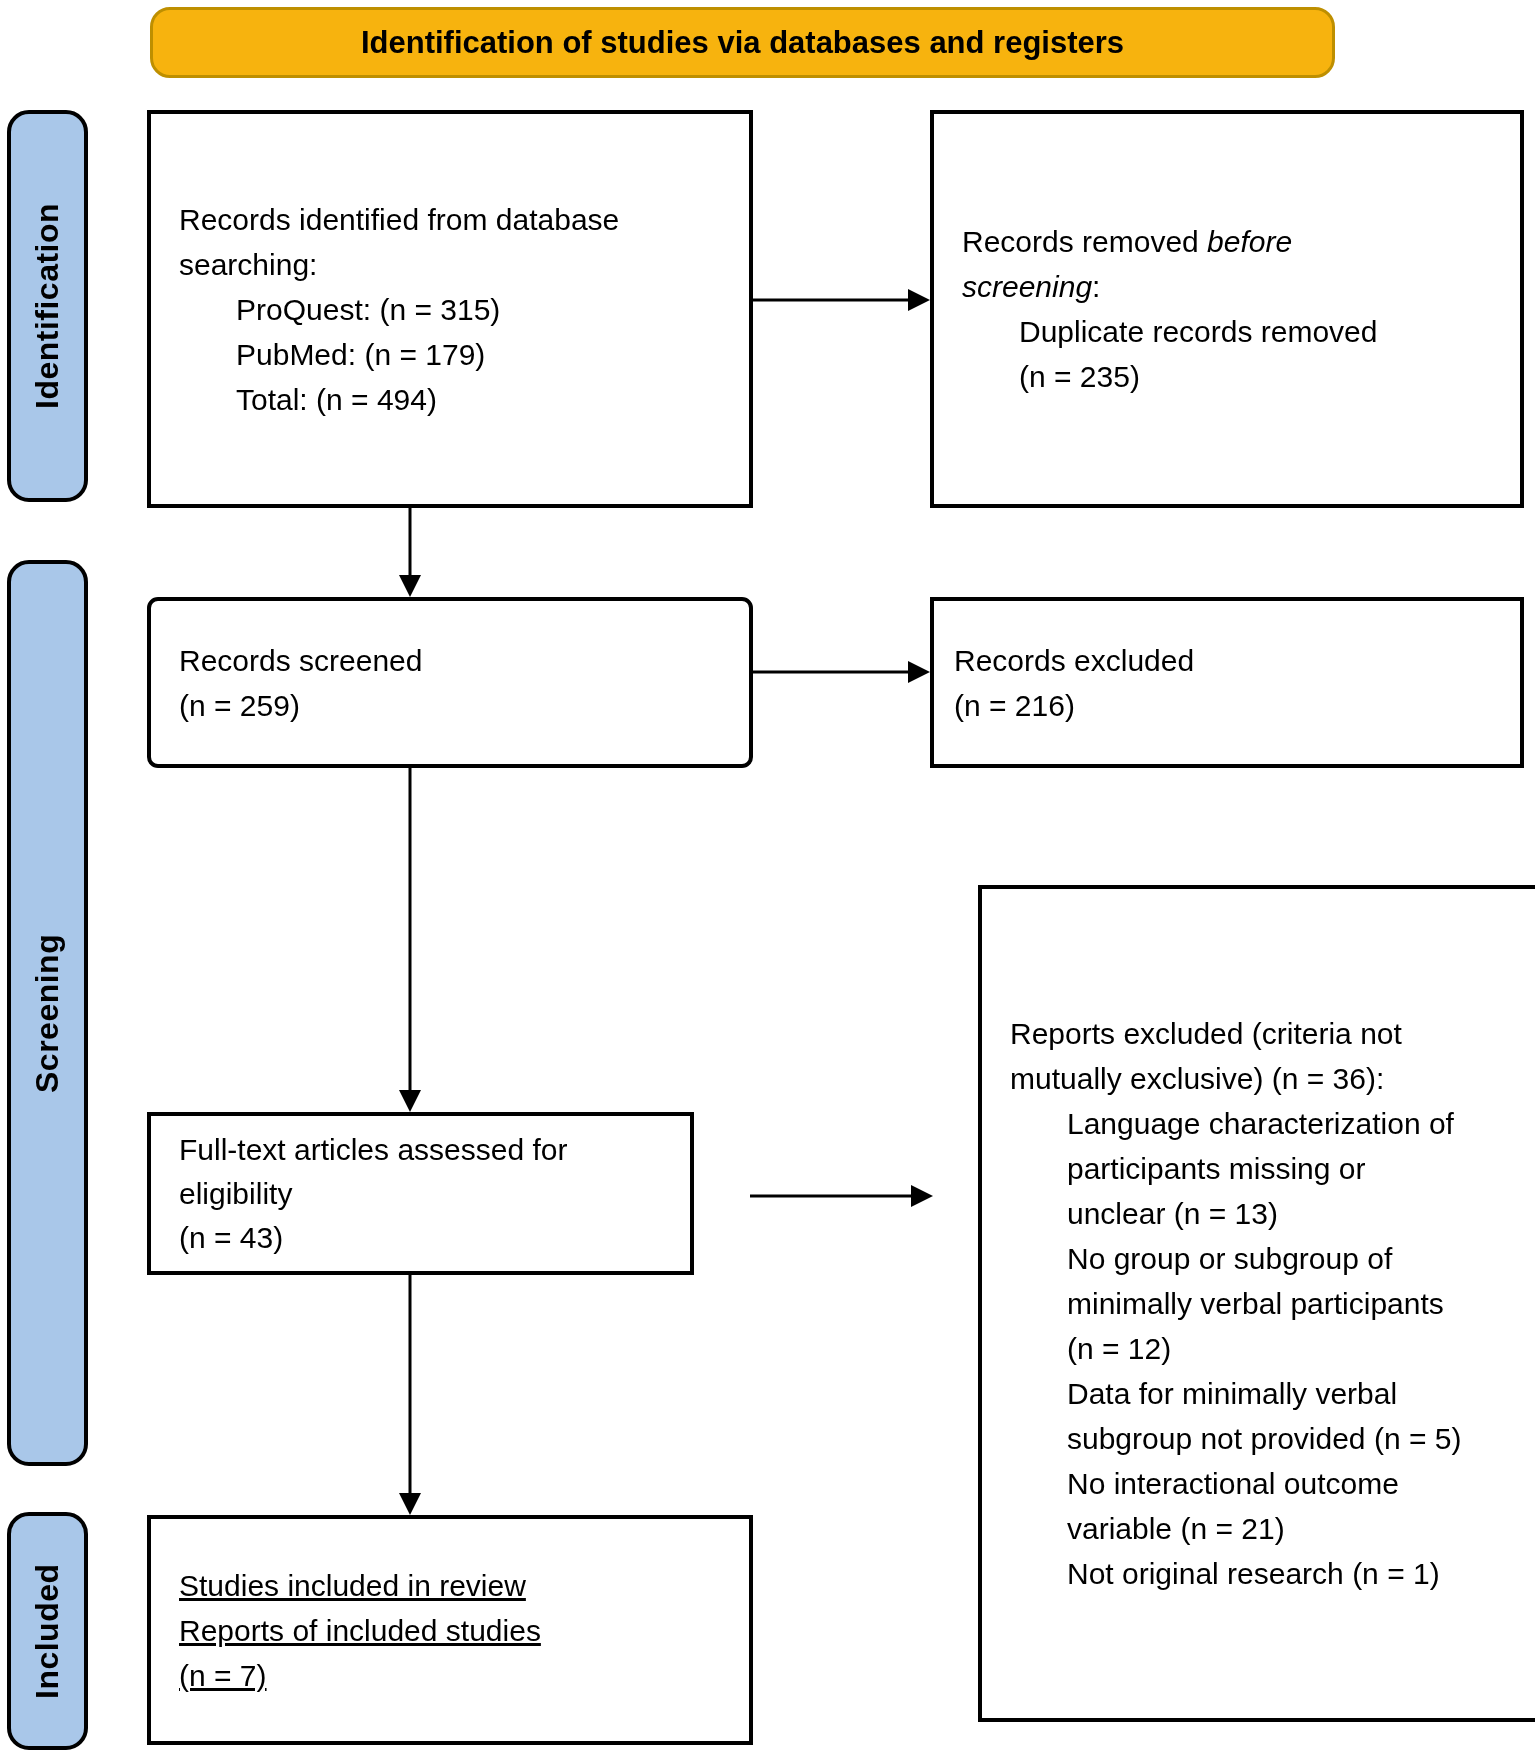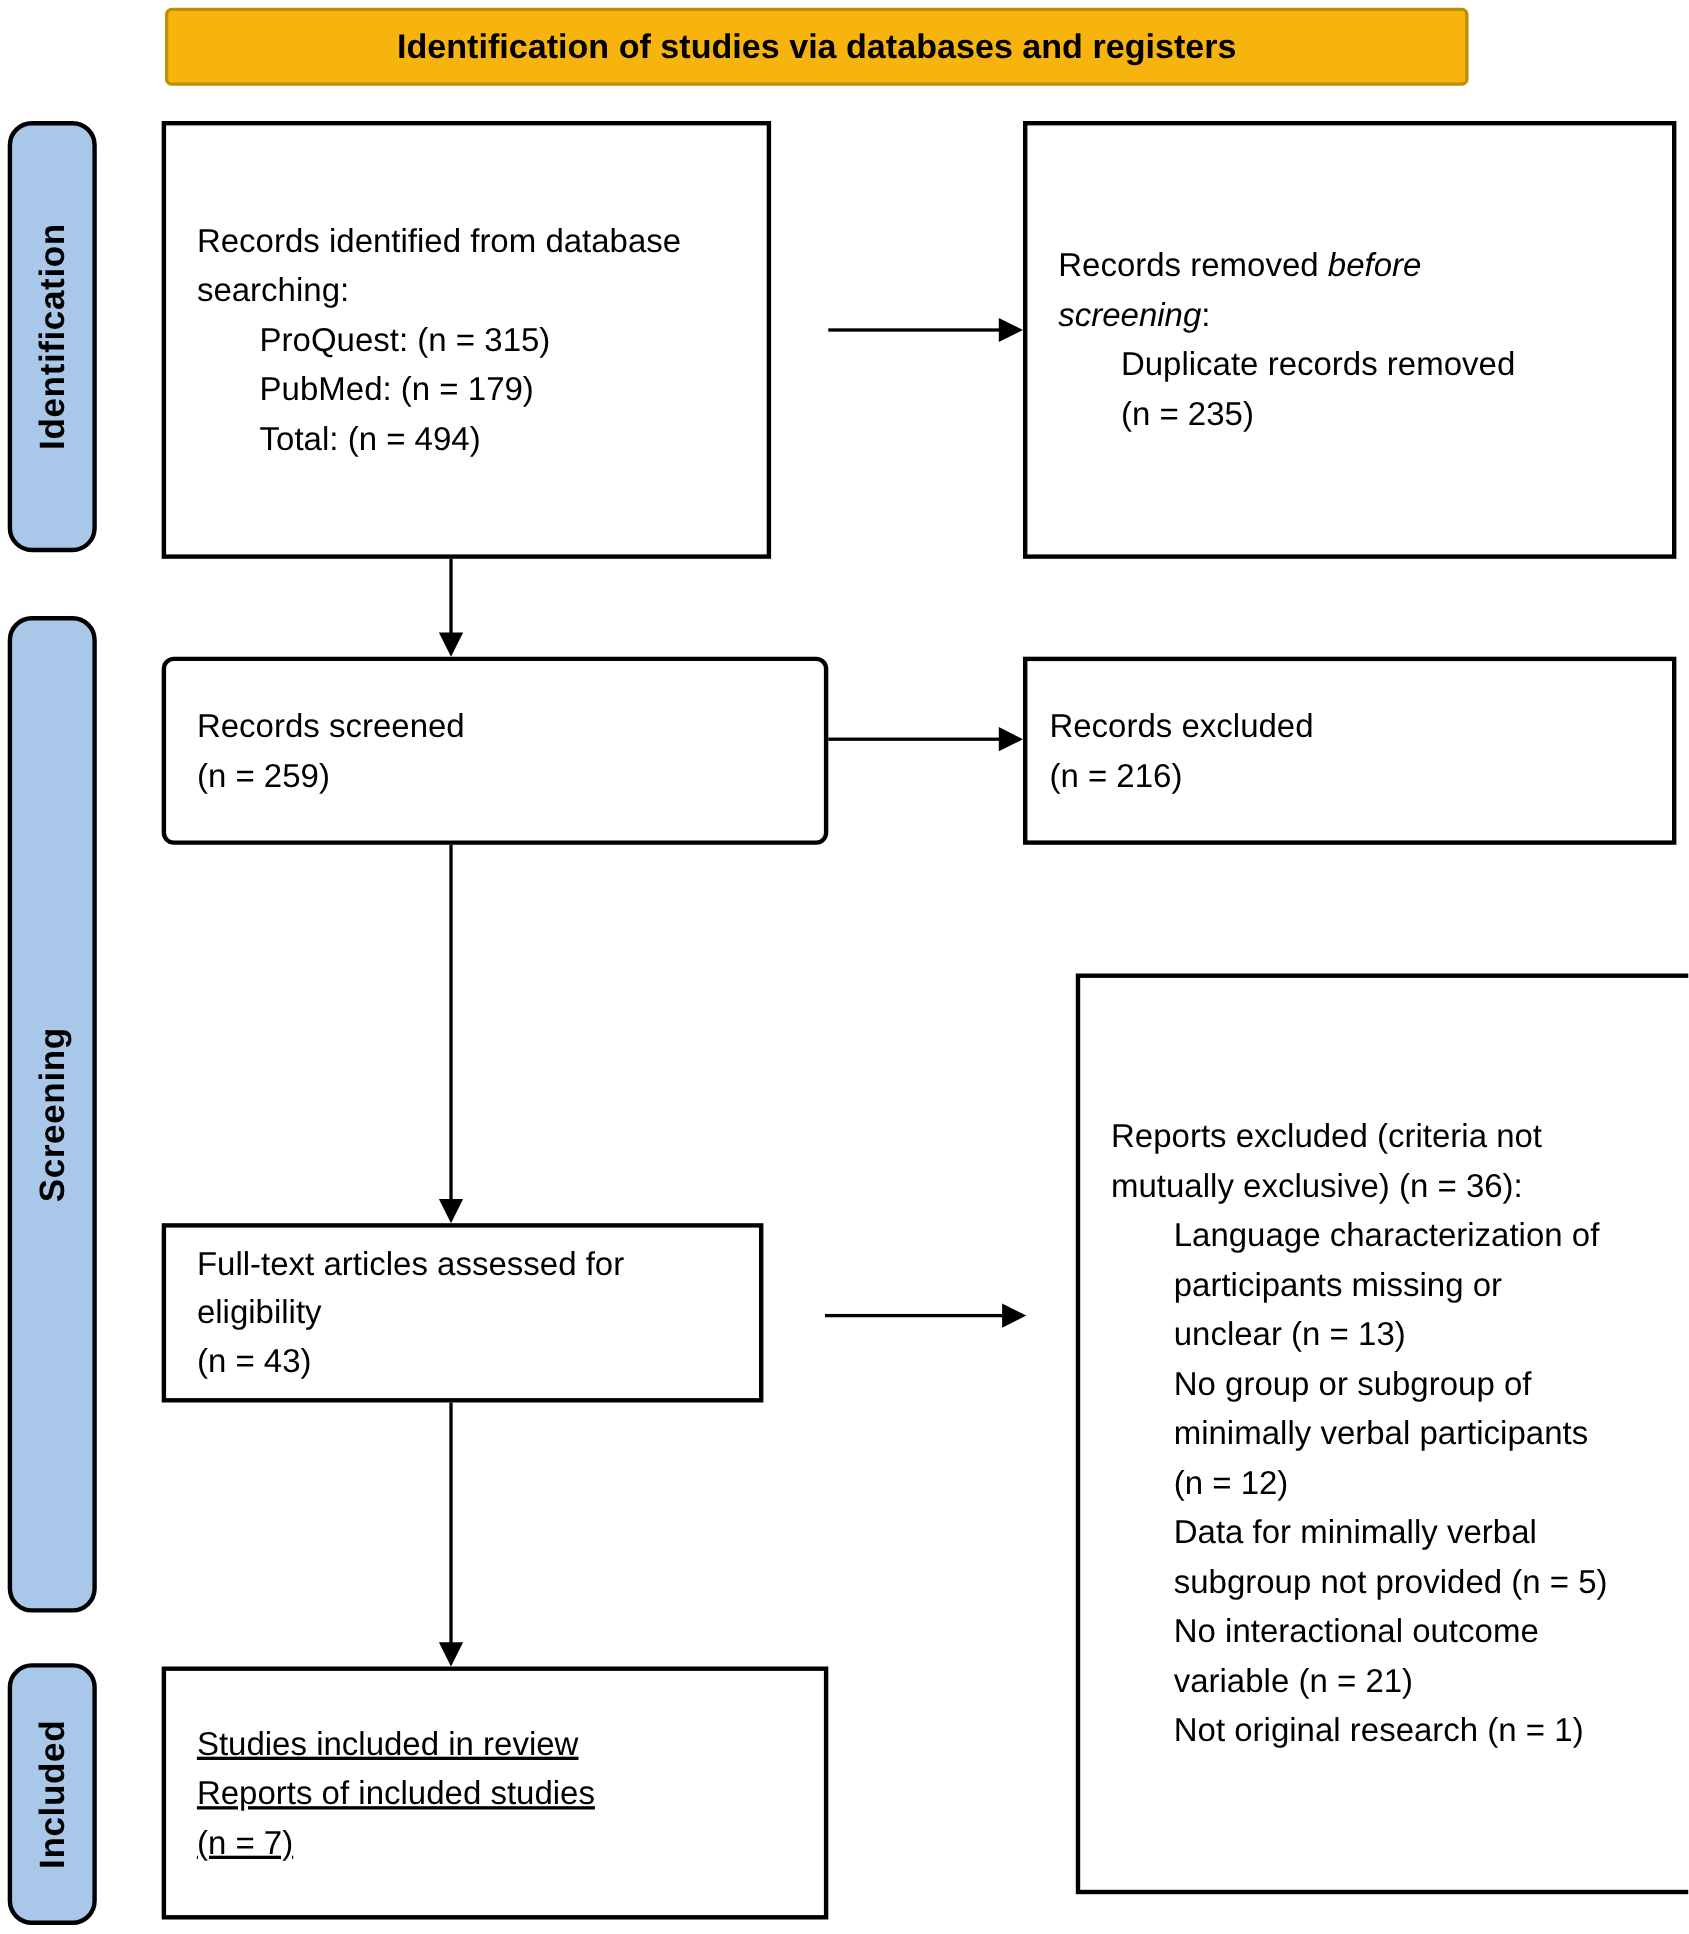--- a/index.html
+++ b/index.html
@@ -11,21 +11,21 @@
     color:#000;
     overflow:hidden;
   }
   
   .banner {
     position:absolute;
     left:150px; top:7px; width:1185px; height:71px;
     box-sizing:border-box;
     background:var(--banner-fill,#F7B30E);
     border:3px solid var(--banner-border,#BE8F00);
-    border-radius:6px;
+    border-radius:20px;
     display:flex; align-items:center; justify-content:center;
     font-weight:bold; font-size:31px;
   }
   
   .stage {
     position:absolute;
     left:7px; width:81px;
     box-sizing:border-box;
     background:var(--stage-fill,#A9C7E9);
     border:4px solid #000;
@@ -42,21 +42,21 @@
   
   .fbox {
     position:absolute;
     box-sizing:border-box;
     background:#fff;
     border:4px solid var(--box-border,#000);
     display:flex; flex-direction:column; justify-content:center;
     font-size:30px; line-height:45px;
     padding-left:28px; padding-right:8px;
   }
-  #box-records-identified { left:147px; top:110px;  width:554px; height:398px; }
+  #box-records-identified { left:147px; top:110px;  width:606px; height:398px; }
   #box-records-removed    { left:930px; top:110px;  width:594px; height:398px; }
   #box-records-screened   { left:147px; top:597px;  width:606px; height:171px;border-radius:11px; }
   #box-records-excluded   { left:930px; top:597px;  width:594px; height:171px;padding-left:20px; }
   #box-fulltext           { left:147px; top:1112px; width:547px; height:163px; line-height:44px; }
   #box-reports-excluded   { left:930px; top:885px;  width:594px; height:837px;margin-left:48px; }
   #box-studies-included   { left:147px; top:1515px; width:606px; height:230px;text-decoration:underline; }
   .line { white-space:nowrap; }
   .indent { padding-left:57px; }
   .it { font-style:italic; }
   

